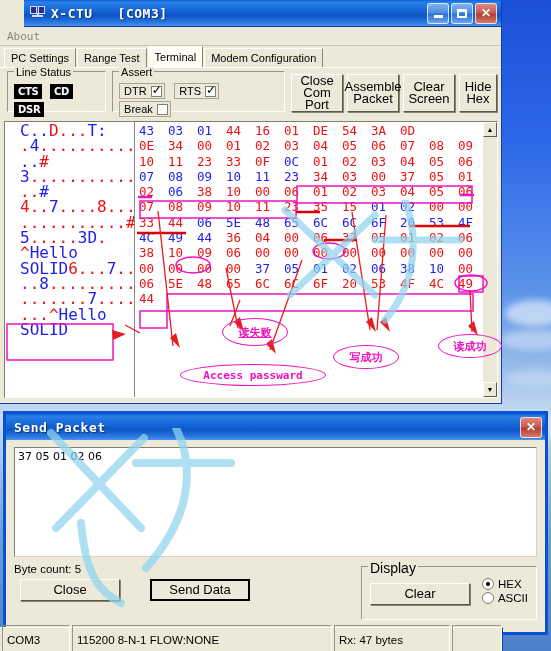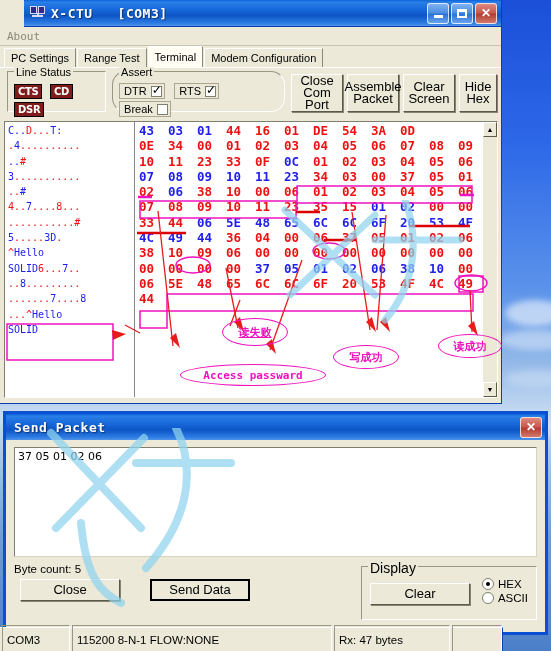--- a/index.html
+++ b/index.html
@@ -92,21 +92,21 @@
     border-top: 1px solid #fff;
     display: flex; align-items: flex-start; padding: 3px 4px 0 7px; gap: 6px;
   }
   .groupbox { position: relative; border: 1px solid #fff; border-top-color:#9a9684;
               border-left-color:#9a9684; padding: 9px 6px 4px 6px; height: 41px; }
   .groupbox > .gb-label {
     position: absolute; top: -6px; left: 6px; background: #ece9d8;
     font-size: 11px; padding: 0 2px; color:#000;
   }
   .led {
-    display:inline-block; background:#7f1d1d; color:#fff; font-size:10px; font-weight:bold;
+    display:inline-block; background:#000000; color:#fff; font-size:10px; font-weight:bold;
     font-family:"DejaVu Sans", sans-serif; padding: 1px 3px; margin-right: 3px;
     letter-spacing:-.3px; border: 1px solid #000;
   }
   .assert-item {
     display:inline-flex; align-items:center; border:1px solid #aaa692;
     background:#ece9d8; padding: 1px 2px 1px 4px; margin-right: 5px; font-size:11px;
   }
   .cb {
     width:11px; height:11px; background:#fff; border:1px solid #7f7f6e; margin-left:4px;
     position:relative; display:inline-block;
@@ -126,31 +126,31 @@
   #toolbtns .btn { width: 52px; height: 38px; }
   #toolbtns .btn.narrow { width: 38px; }
 
   
   #terminal-wrap {
     position: absolute; left: 4px; top: 121px; width: 494px; height: 277px;
     background:#fff; border:1px solid #7f7f6e; border-right-color:#fff; border-bottom-color:#fff;
     display: flex; overflow: hidden;
   }
   #ascii-pane {
-    width: 129px; height: 100%; background: #fff; padding: 1px 0 0 3px;
-    font-family: "DejaVu Sans Mono", monospace; font-size: 10px; line-height: 15.3px;
+    width: 129px; height: 100%; background: #fff; padding: 1px 0 0 15px;
+    font-family: "DejaVu Sans Mono", monospace; font-size: 16px; line-height: 15.3px;
     white-space: pre; overflow: hidden; position: relative;
   }
   #hex-divider { width: 1px; background: #888; height: 100%; }
   #hex-pane {
     flex: 1; background: #fff; padding: 1px 0 0 4px; position: relative;
     font-family: "DejaVu Sans Mono", monospace; font-size: 12.5px; line-height: 15.3px;
     overflow: hidden;
   }
-  .hexrow { white-space: pre; height: 15.3px; font-weight: bold; }
+  .hexrow { white-space: pre; height: 15.3px; }
   .hexrow span { display:inline-block; width: 29px; }
   .tx { color: #2020ee; }
   .rx { color: #ee1111; }
 
   
   #term-scroll {
     width: 15px; background:#ece9d8; border-left:1px solid #fff; height:100%;
     display:flex; flex-direction:column; justify-content:space-between;
   }
   .sb-arrow {
@@ -275,21 +275,21 @@
 
   <div id="ctrlpanel">
 
     <div class="groupbox" style="width:104px;">
       <span class="gb-label">Line Status</span>
       <span class="led">CTS</span>
       <span class="led">CD</span>
       <span class="led">DSR</span>
     </div>
 
-    <div class="groupbox" style="width:182px;border-radius:14px;">
+    <div class="groupbox" style="width:182px;">
       <span class="gb-label">Assert</span>
       <span class="assert-item">
         <span>DTR</span>
         <span class="cb checked"></span>
       </span>
       <span class="assert-item">
         <span>RTS</span>
         <span class="cb checked"></span>
       </span>
       <span class="assert-item">

